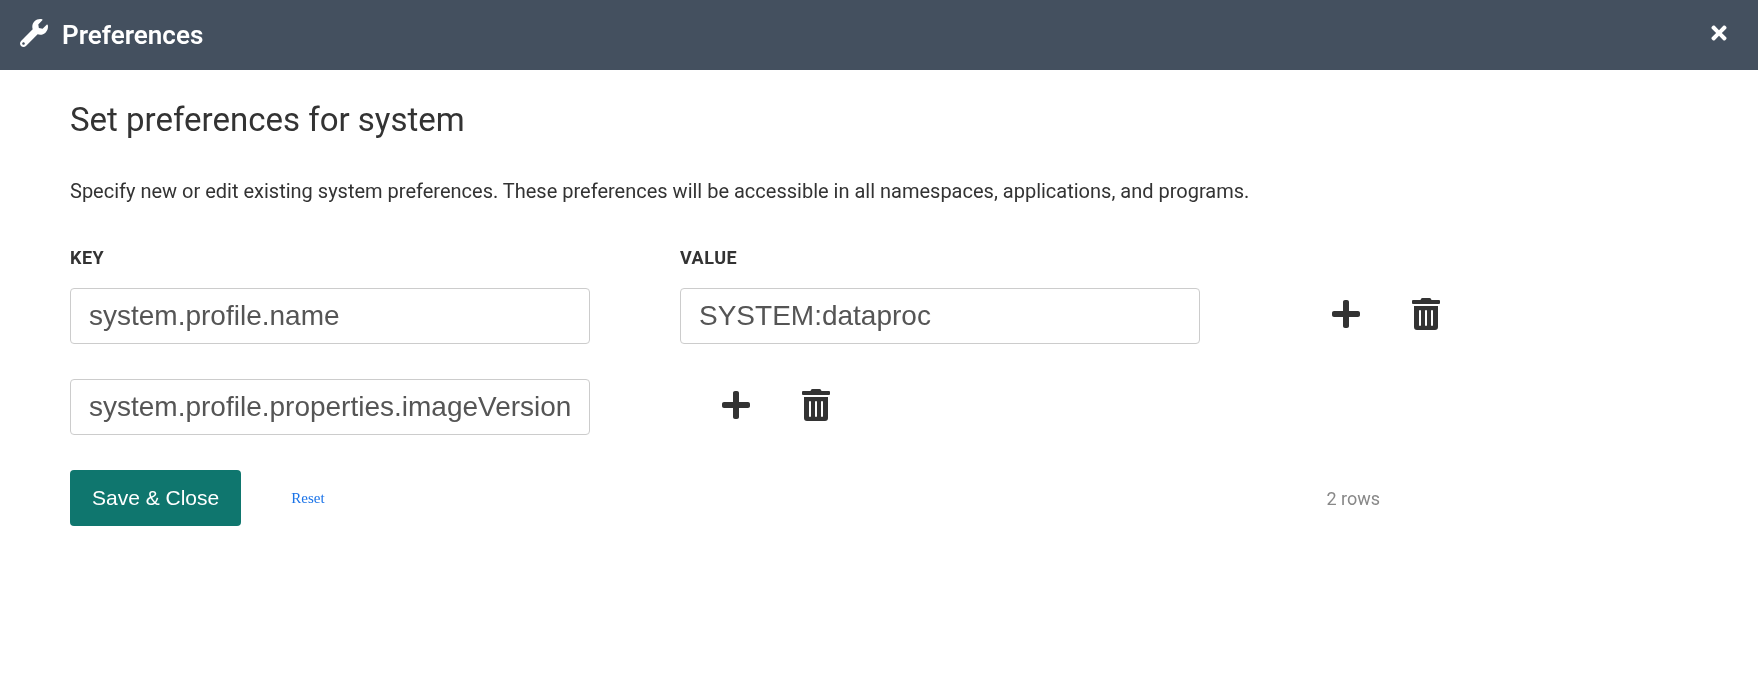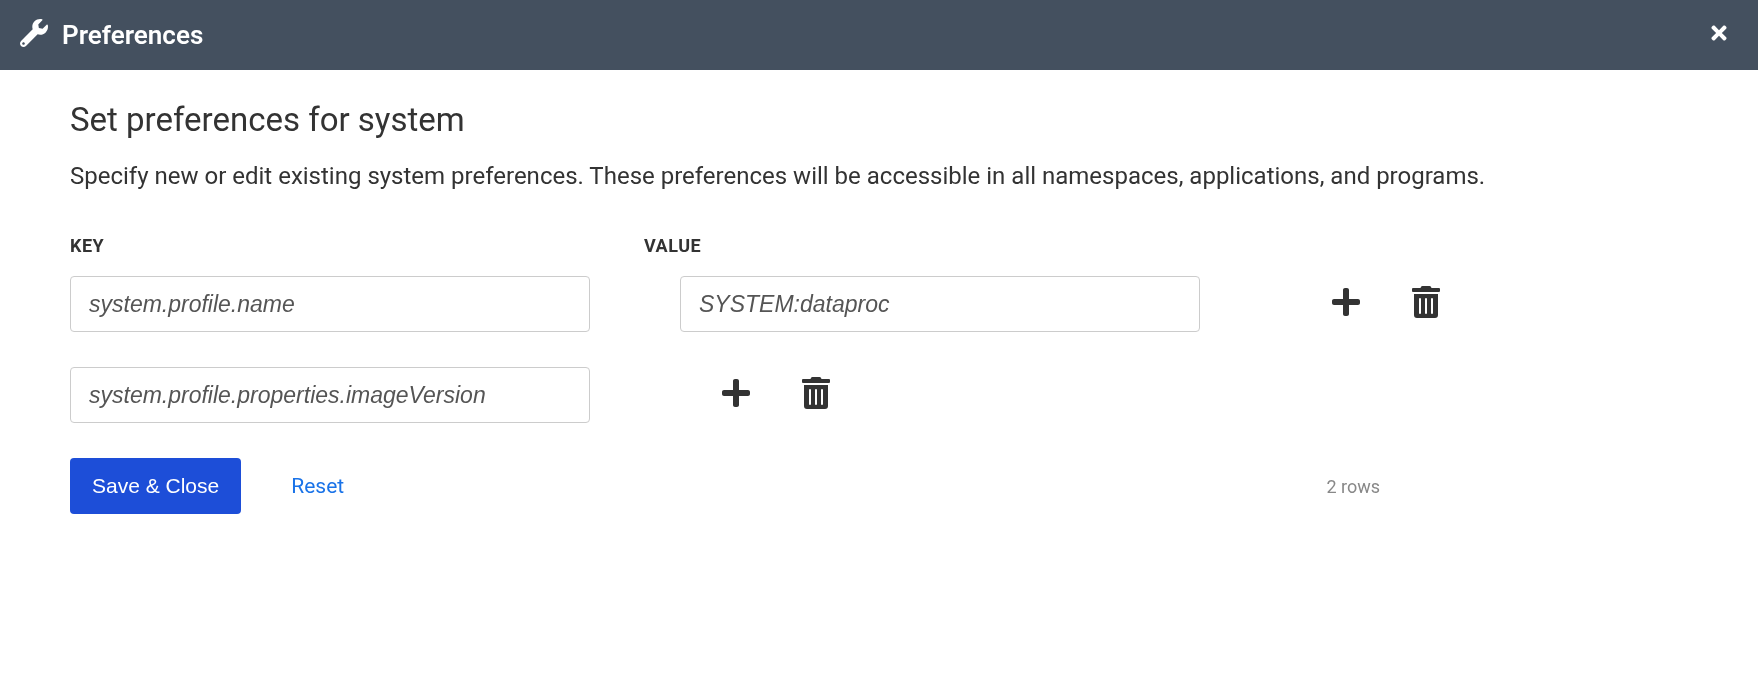--- a/index.html
+++ b/index.html
@@ -46,31 +46,31 @@
       height: 22px;
       fill: #ffffff;
     }
     .content {
       padding: 30px 70px;
     }
     .page-title {
       font-size: 33px;
       font-weight: 400;
       color: #333333;
-      margin-bottom: 18px;
+      margin-bottom: 36px;
     }
     .description {
-      font-size: 24px;
+      font-size: 20px;
       color: #333333;
       line-height: 1.6;
       margin-bottom: 40px;
     }
     .table-headers {
       display: flex;
-      gap: 54px;
+      gap: 90px;
       margin-bottom: 20px;
     }
     .col-key-header {
       width: 520px;
       font-size: 18px;
       font-weight: 700;
       color: #333333;
       letter-spacing: 0.5px;
     }
     .col-value-header {
@@ -83,27 +83,26 @@
     .pref-row {
       display: flex;
       align-items: center;
       gap: 90px;
       margin-bottom: 35px;
     }
     .input-field {
       width: 520px;
       height: 56px;
       padding: 0 18px;
-      font-size: 23px;
+      font-size: 28px;
       color: #555555;
       border: 1px solid #cccccc;
       border-radius: 4px;
       background: #ffffff;
       outline: none;
-      font-style: italic;
     }
     .input-field.focused {
       border: 1px solid #5b9bd5;
       box-shadow: 0 0 0 1px rgba(91, 155, 213, 0.2);
     }
     .row-actions {
       display: flex;
       align-items: center;
       gap: 48px;
       margin-left: 40px;
@@ -122,34 +121,35 @@
       justify-content: space-between;
       margin-top: 20px;
       width: 1310px;
     }
     .footer-left {
       display: flex;
       align-items: center;
       gap: 50px;
     }
     .save-button {
-      background: #1d4ed8;
+      background: #0f766e;
       color: #ffffff;
       border: none;
       border-radius: 4px;
       padding: 16px 22px;
       font-size: 21px;
       font-weight: 400;
       cursor: pointer;
     }
     .reset-link {
       color: #1a73e8;
-      font-size: 21px;
+      font-size: 15px;
       cursor: pointer;
       text-decoration: none;
+      font-family: Liberation Serif, serif;
     }
     .row-count {
       color: #888888;
       font-size: 18px;
     }
   </style>
 </head>
 <body>
 
 <div class="header-bar">

